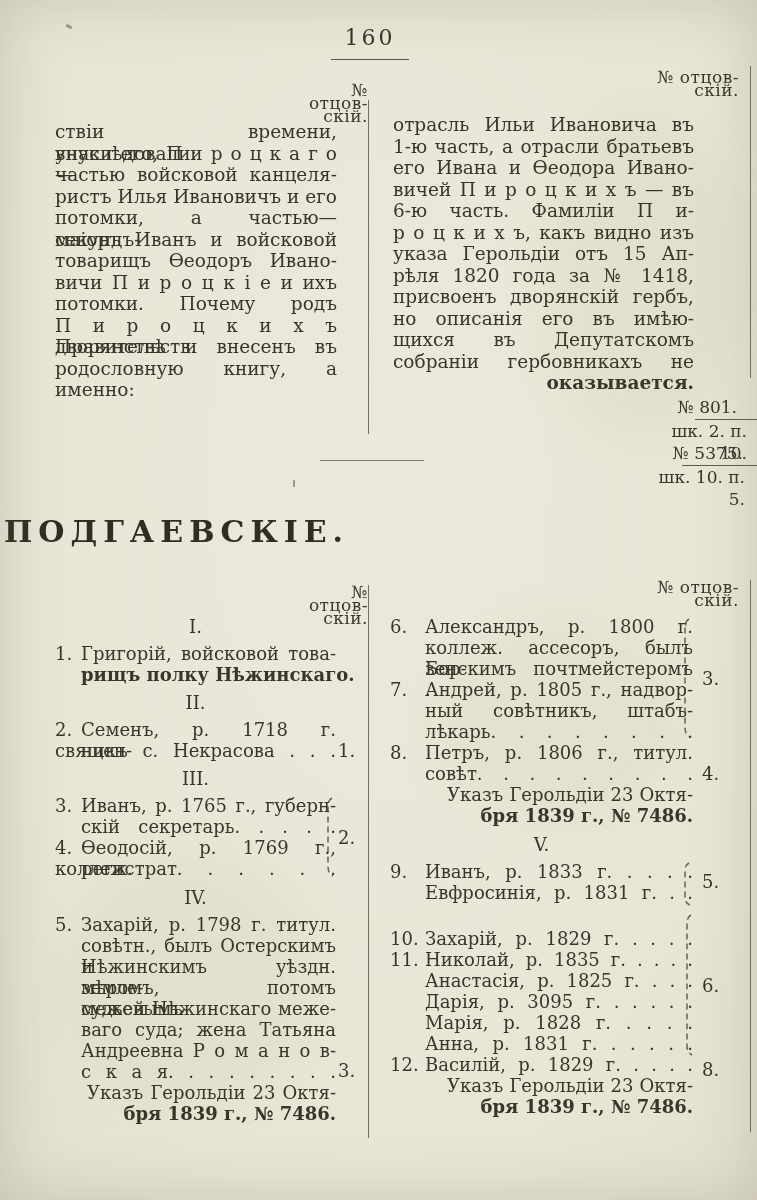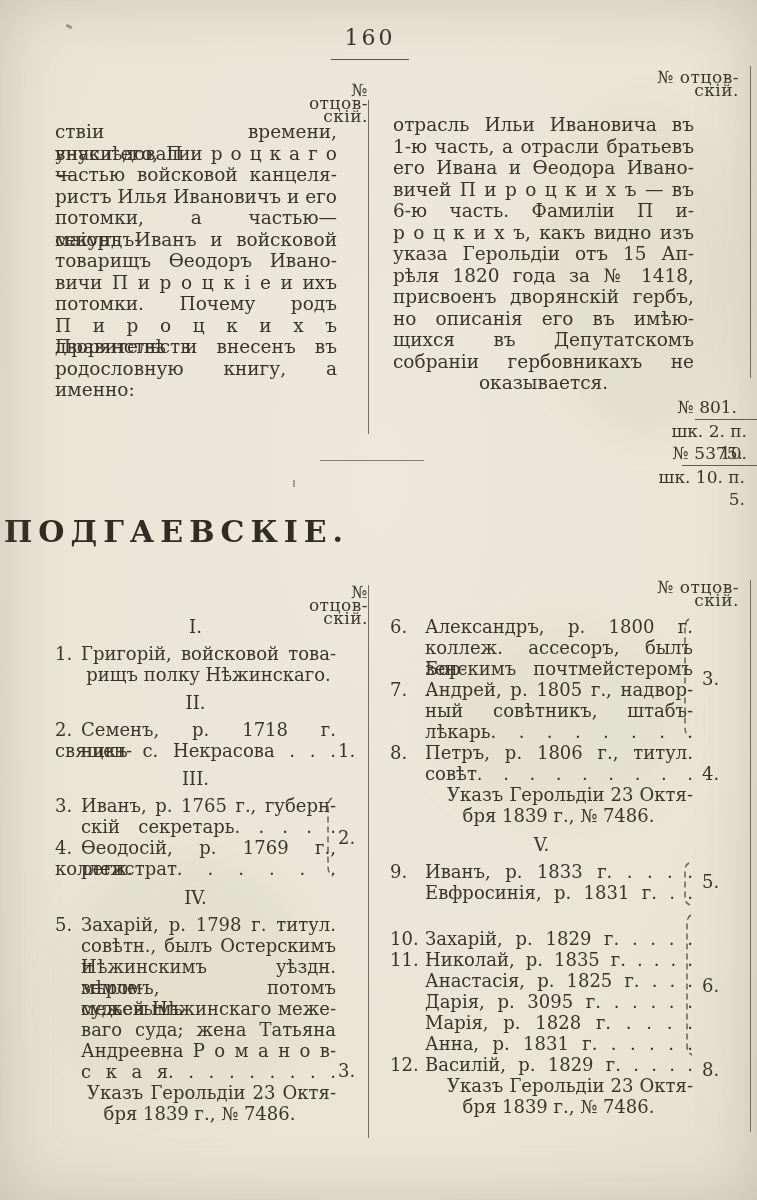--- a/index.html
+++ b/index.html
@@ -19,21 +19,21 @@
 
   .fl{position:absolute;font-size:17px;line-height:13px;text-align:right;
     letter-spacing:.5px;color:#3a372a;}
   .vrule{position:absolute;width:1px;background:rgba(62,58,44,.7);}
   .divider{position:absolute;height:1px;background:rgba(72,68,54,.65);}
 
   .col{position:absolute;}
   .col .ln{height:21.5px;line-height:21.5px;font-size:18.5px;white-space:nowrap;}
   .colB .ln{height:21px;line-height:21px;font-size:18px;}
   .j{text-align:justify;text-align-last:justify;white-space:normal !important;}
-  .l{text-align:center;}
+  .l{text-align:right;font-weight:bold;}
   .rom{text-align:center;margin-bottom:6px;}
   .rom + * {}
   .mt{margin-top:7px;}
   .mt8{margin-top:8px;}
   .g{margin-top:25px;}
   .colL .num{display:inline-block;width:22px;text-align:right;margin-right:4px;}
   .colL .cont{padding-left:26px;}
   .colL .ind1{padding-left:32px;}
   .colL .ind2{padding-left:8px;}
   .colR .num{display:inline-block;width:30px;text-align:right;margin-right:5px;}

